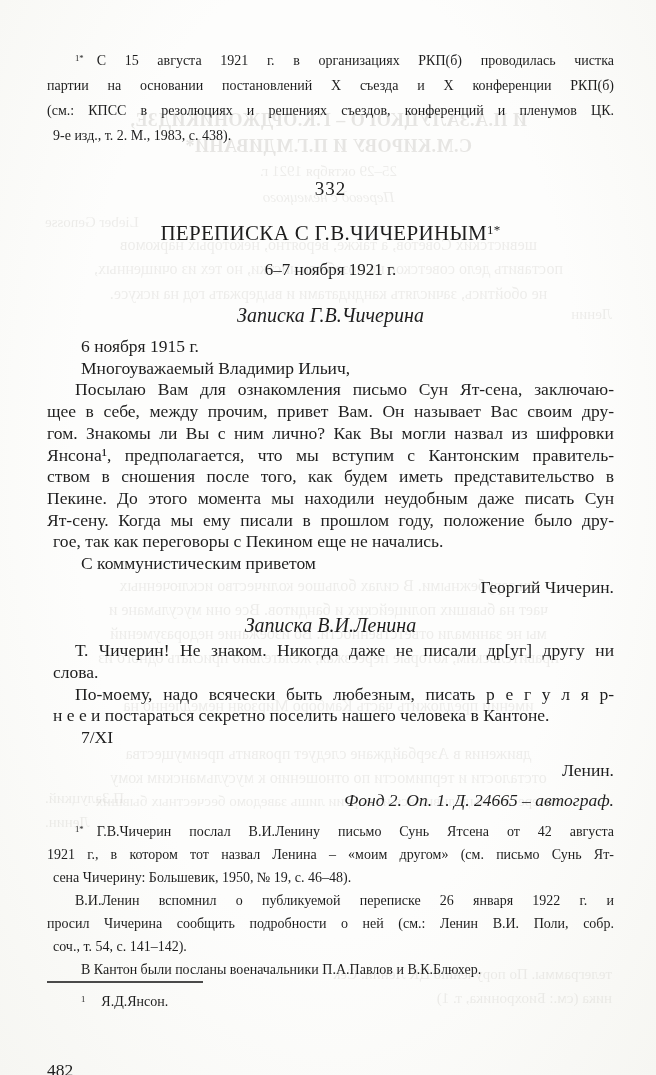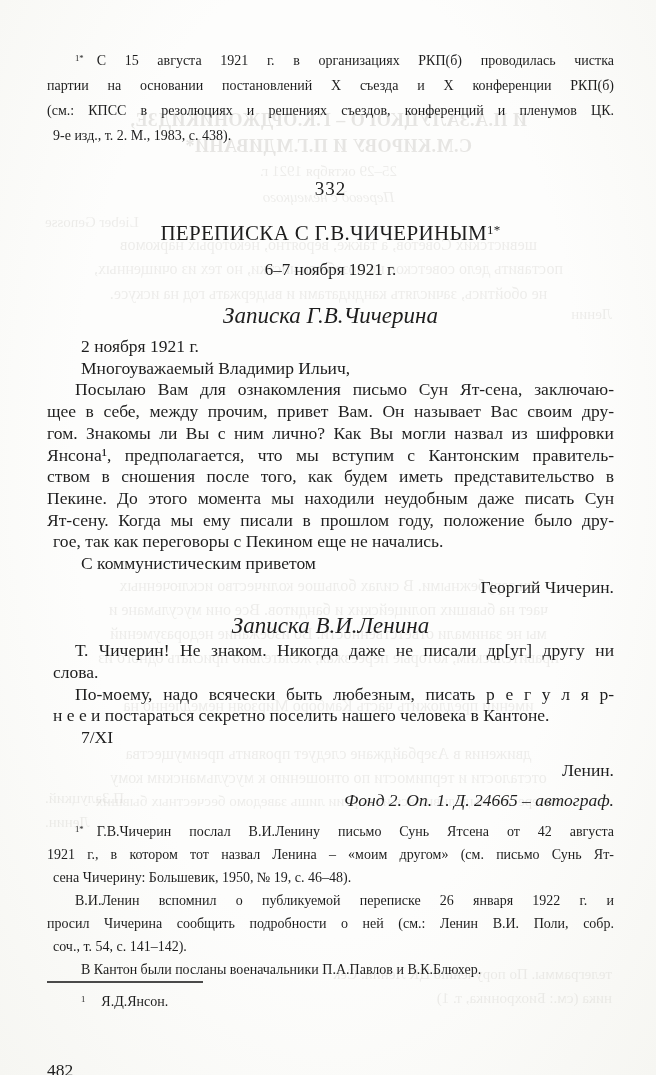--- a/index.html
+++ b/index.html
@@ -22,21 +22,21 @@
   .lh23{line-height:23px;}
   .j{text-align:justify;text-align-last:justify;}
   .l{text-align:left;text-align-last:left;margin-left:6px;}
   .ind{text-indent:28px;}
   .sup{font-size:.62em;vertical-align:.45em;}
   .mk{margin-right:13px;}
   .mk2{margin-right:16px;}
   .doc-num{font-size:19px;line-height:24px;letter-spacing:1px;}
   .doc-title{font-size:21px;line-height:26px;letter-spacing:.3px;}
   .doc-date{font-size:17px;line-height:22px;}
-  .sec-head{font-size:23px;line-height:23px;}
+  .sec-head{font-size:20px;line-height:23px;}
   .sig{font-size:17.5px;line-height:22px;}
   .src{font-size:17.5px;line-height:22px;}
   .rule{position:absolute;left:47px;top:981px;width:156px;height:1.5px;background:#4a4a4a;}
   .pagenum{font-size:17.5px;line-height:22px;margin-top:40px;}
   
   .gh{position:absolute;left:45px;width:567px;transform:scaleX(-1);
       color:#8f8b82;opacity:.14;filter:blur(.6px);white-space:nowrap;}
   .gh-bold{font-weight:700;opacity:.2;letter-spacing:.5px;}
   .gh-italic{font-style:italic;}
   .gh-a-center{text-align:center;}
@@ -83,21 +83,21 @@
 
   <div class="abs center bold doc-title" style="top:217px;text-align:center;">
     <span>ПЕРЕПИСКА С Г.В.ЧИЧЕРИНЫМ</span><span class="sup">1*</span>
   </div>
 
   <div class="abs center doc-date" style="top:259px;">6–7 ноября 1921 г.</div>
 
   <div class="abs center ital sec-head" style="top:304px;">Записка Г.В.Чичерина</div>
 
   <div class="abs body-t" style="top:336px;">
-    <div class="l ind">2 ноября 1921 г.</div>
+    <div class="l ind">6 ноября 1915 г.</div>
     <div class="l ind">Многоуважаемый Владимир Ильич,</div>
     <div class="j ind">Посылаю Вам для ознакомления письмо Сун Ят-сена, заключаю-</div>
     <div class="j">щее в себе, между прочим, привет Вам. Он называет Вас своим дру-</div>
     <div class="j">гом. Знакомы ли Вы с ним лично? Как Вы могли назвал из шифровки</div>
     <div class="j">Янсона¹, предполагается, что мы вступим с Кантонским правитель-</div>
     <div class="j">ством в сношения после того, как будем иметь представительство в</div>
     <div class="j">Пекине. До этого момента мы находили неудобным даже писать Сун</div>
     <div class="j">Ят-сену. Когда мы ему писали в прошлом году, положение было дру-</div>
     <div class="l">гое, так как переговоры с Пекином еще не начались.</div>
     <div class="l ind">С коммунистическим приветом</div>

